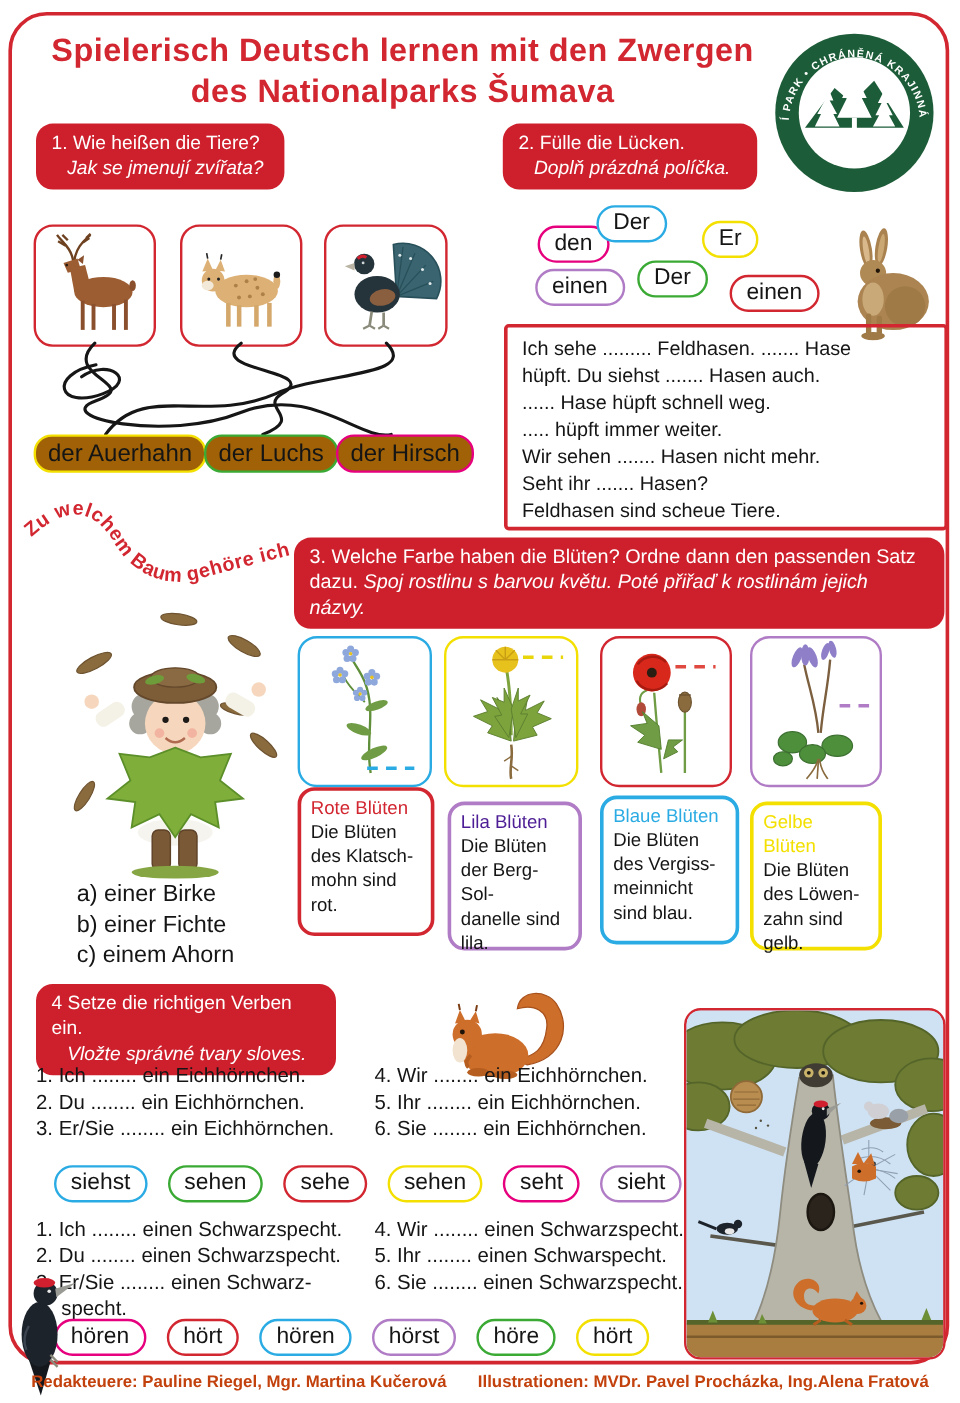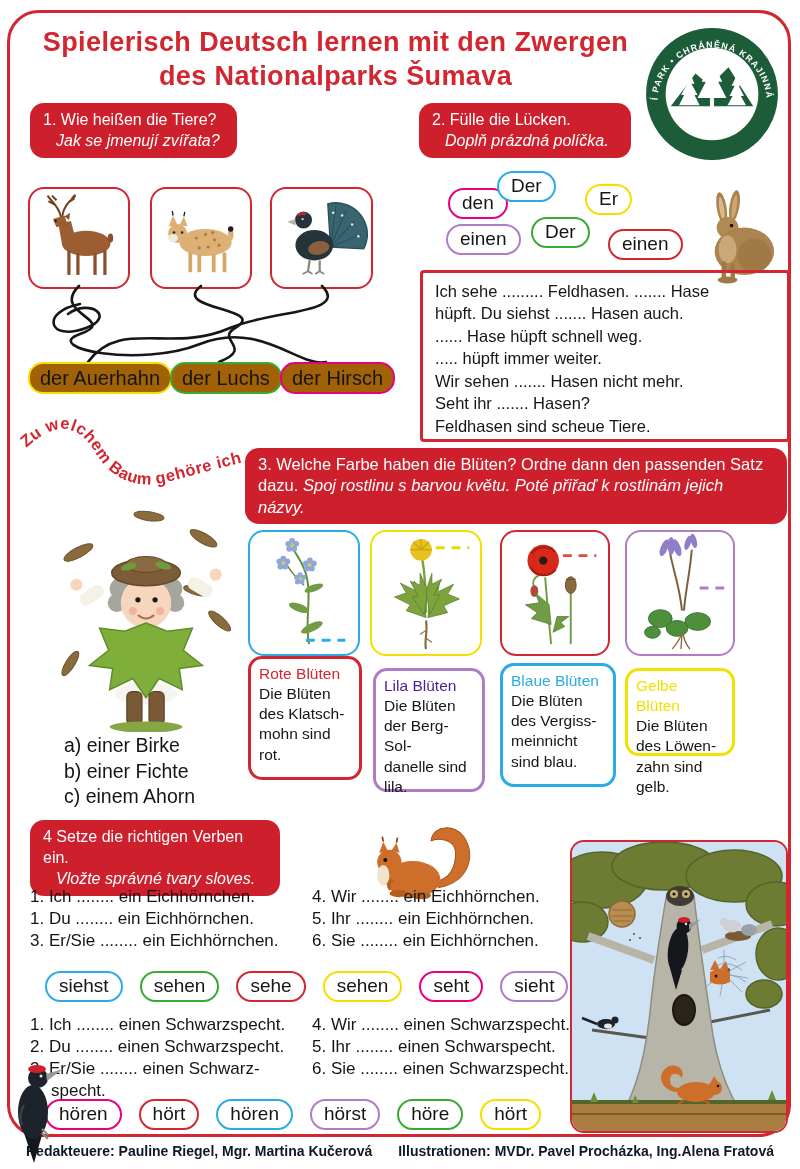--- a/index.html
+++ b/index.html
@@ -27,21 +27,21 @@
              color:#fff;border-radius:14px;padding:6px 13px;font-size:16.5px;line-height:1.3;box-sizing:border-box}
   .card{position:absolute;border:3px solid;border-radius:14px;box-sizing:border-box;
         padding:5px 8px;font-size:15.5px;line-height:1.3;background:#fff}
   .listcol{position:absolute;font-size:17px;line-height:22px}
   .listcol div{white-space:nowrap}
   .verbrow{position:absolute;display:flex;gap:17px}
   .options{position:absolute;left:64px;top:733px;font-size:19.5px;line-height:1.32}
   .treebox{position:absolute;left:570px;top:840px;width:218px;height:293px;border:2px solid #d22630;
            border-radius:14px;overflow:hidden;box-sizing:border-box;background:#cfe2f3}
   .footer{position:absolute;left:0;top:1143px;width:800px;display:flex;justify-content:center;
-          gap:26px;font-size:14px;font-weight:bold;color:#0f172a}
+          gap:26px;font-size:14px;font-weight:bold;color:#c2410c}
 </style>
 </head>
 <body>
 
 <div class="page">
   <div class="frame"></div>
 
   <div class="title">
     <div>Spielerisch Deutsch lernen mit den Zwergen</div>
     <div>des Nationalparks Šumava</div>
@@ -389,21 +389,21 @@
 danelle sind
 lila.</div>
   </div>
   <div class="card" style="left: 500px; top: 663px; width: 116px; height: 124px; border-color: rgb(42, 171, 227);">
     <div style="color: rgb(42, 171, 227);">Blaue Blüten</div>
     <div class="pre">Die Blüten
 des Vergiss-
 meinnicht
 sind blau.</div>
   </div>
-  <div class="card" style="left: 625px; top: 668px; width: 110px; height: 88px; border-color: rgb(243, 224, 0);">
+  <div class="card" style="left: 625px; top: 668px; width: 110px; height: 124px; border-color: rgb(243, 224, 0);">
     <div style="color: rgb(243, 224, 0);">Gelbe Blüten</div>
     <div class="pre">Die Blüten
 des Löwen-
 zahn sind
 gelb.</div>
   </div>
 
   <div class="badge" style="left:30px;top:820px;width:250px">
     <div>4 Setze die richtigen Verben ein.</div>
     <div class="it ind">Vložte správné tvary sloves.</div>
@@ -419,21 +419,21 @@
       <line x1="28" y1="26" x2="29" y2="21" stroke="#7a3c12" stroke-width="1.6"></line>
     <circle cx="17" cy="43" r="2" fill="#1c1208"></circle>
     <ellipse cx="15" cy="58" rx="6" ry="10" fill="#f1e3cf"></ellipse>
     <ellipse cx="30" cy="76" rx="9" ry="3.5" fill="#b65d20"></ellipse>
     <ellipse cx="52" cy="78" rx="10" ry="3.5" fill="#b65d20"></ellipse>
     <path d="M24,62 q-6,6 -2,10" stroke="#b65d20" stroke-width="3" fill="none"></path>
   </svg>
 
   <div class="listcol" style="left:30px;top:886px">
     <div>1. Ich ........ ein Eichhörnchen.</div>
-    <div>1. Du ........ ein Eichhörnchen.</div>
+    <div>2. Du ........ ein Eichhörnchen.</div>
     <div>3. Er/Sie ........ ein Eichhörnchen.</div>
   </div>
   <div class="listcol" style="left:312px;top:886px">
     <div>4. Wir ........ ein Eichhörnchen.</div>
     <div>5. Ihr ........ ein Eichhörnchen.</div>
     <div>6. Sie ........ ein Eichhörnchen.</div>
   </div>
 
   <div class="verbrow" style="left:45px;top:971px">
     <span class="bubble" style="border-color: rgb(42, 171, 227);">siehst</span>

